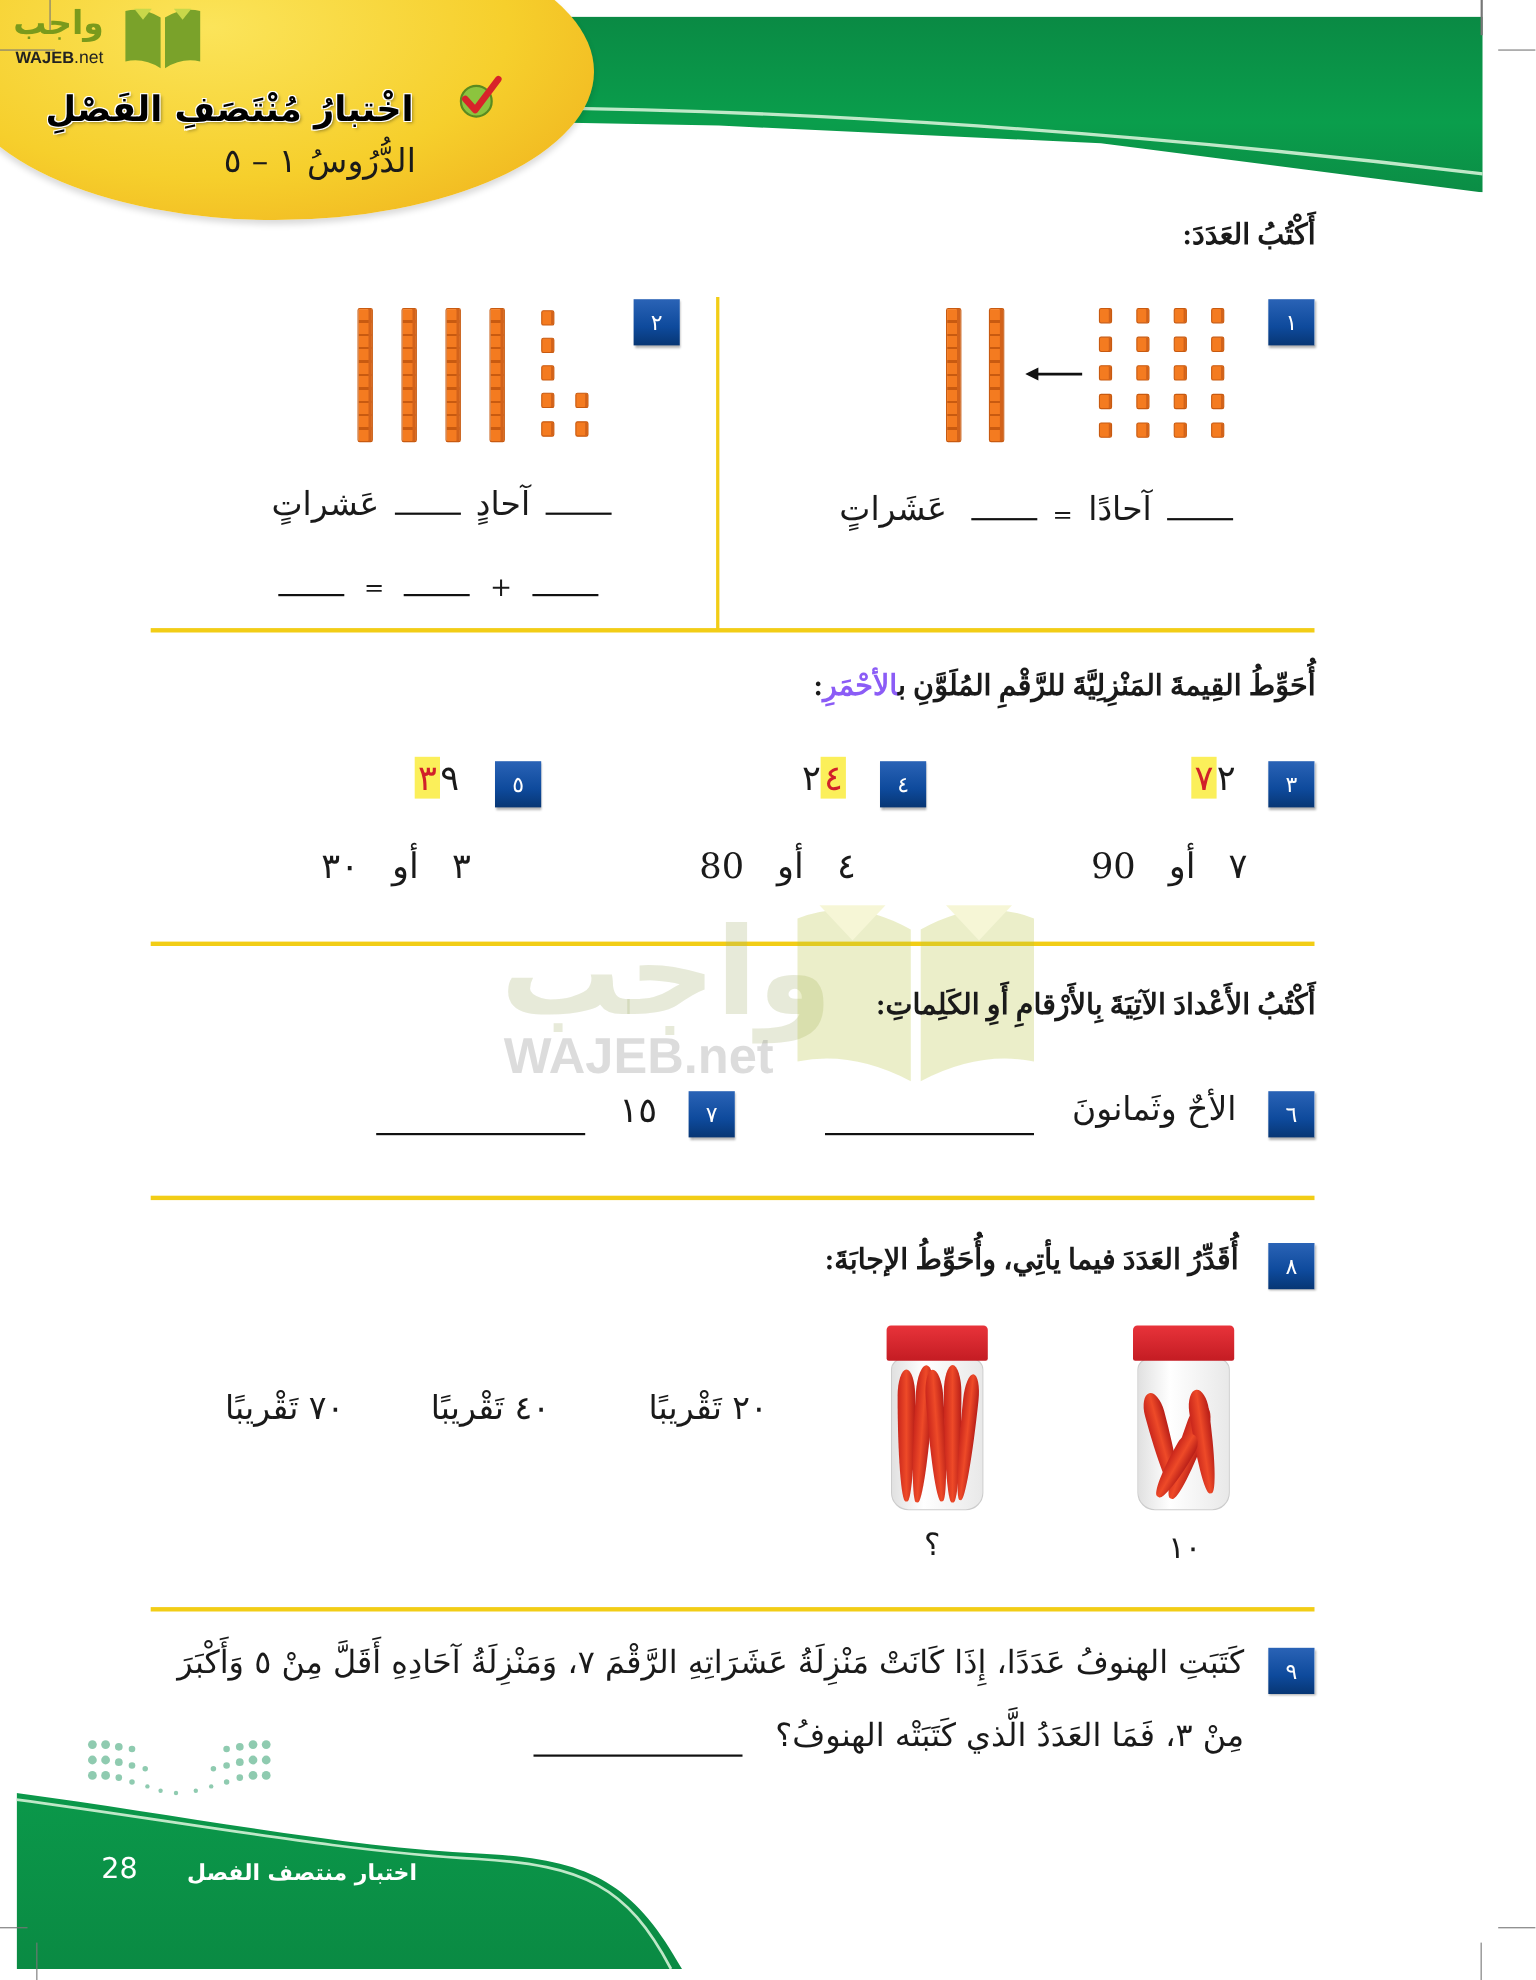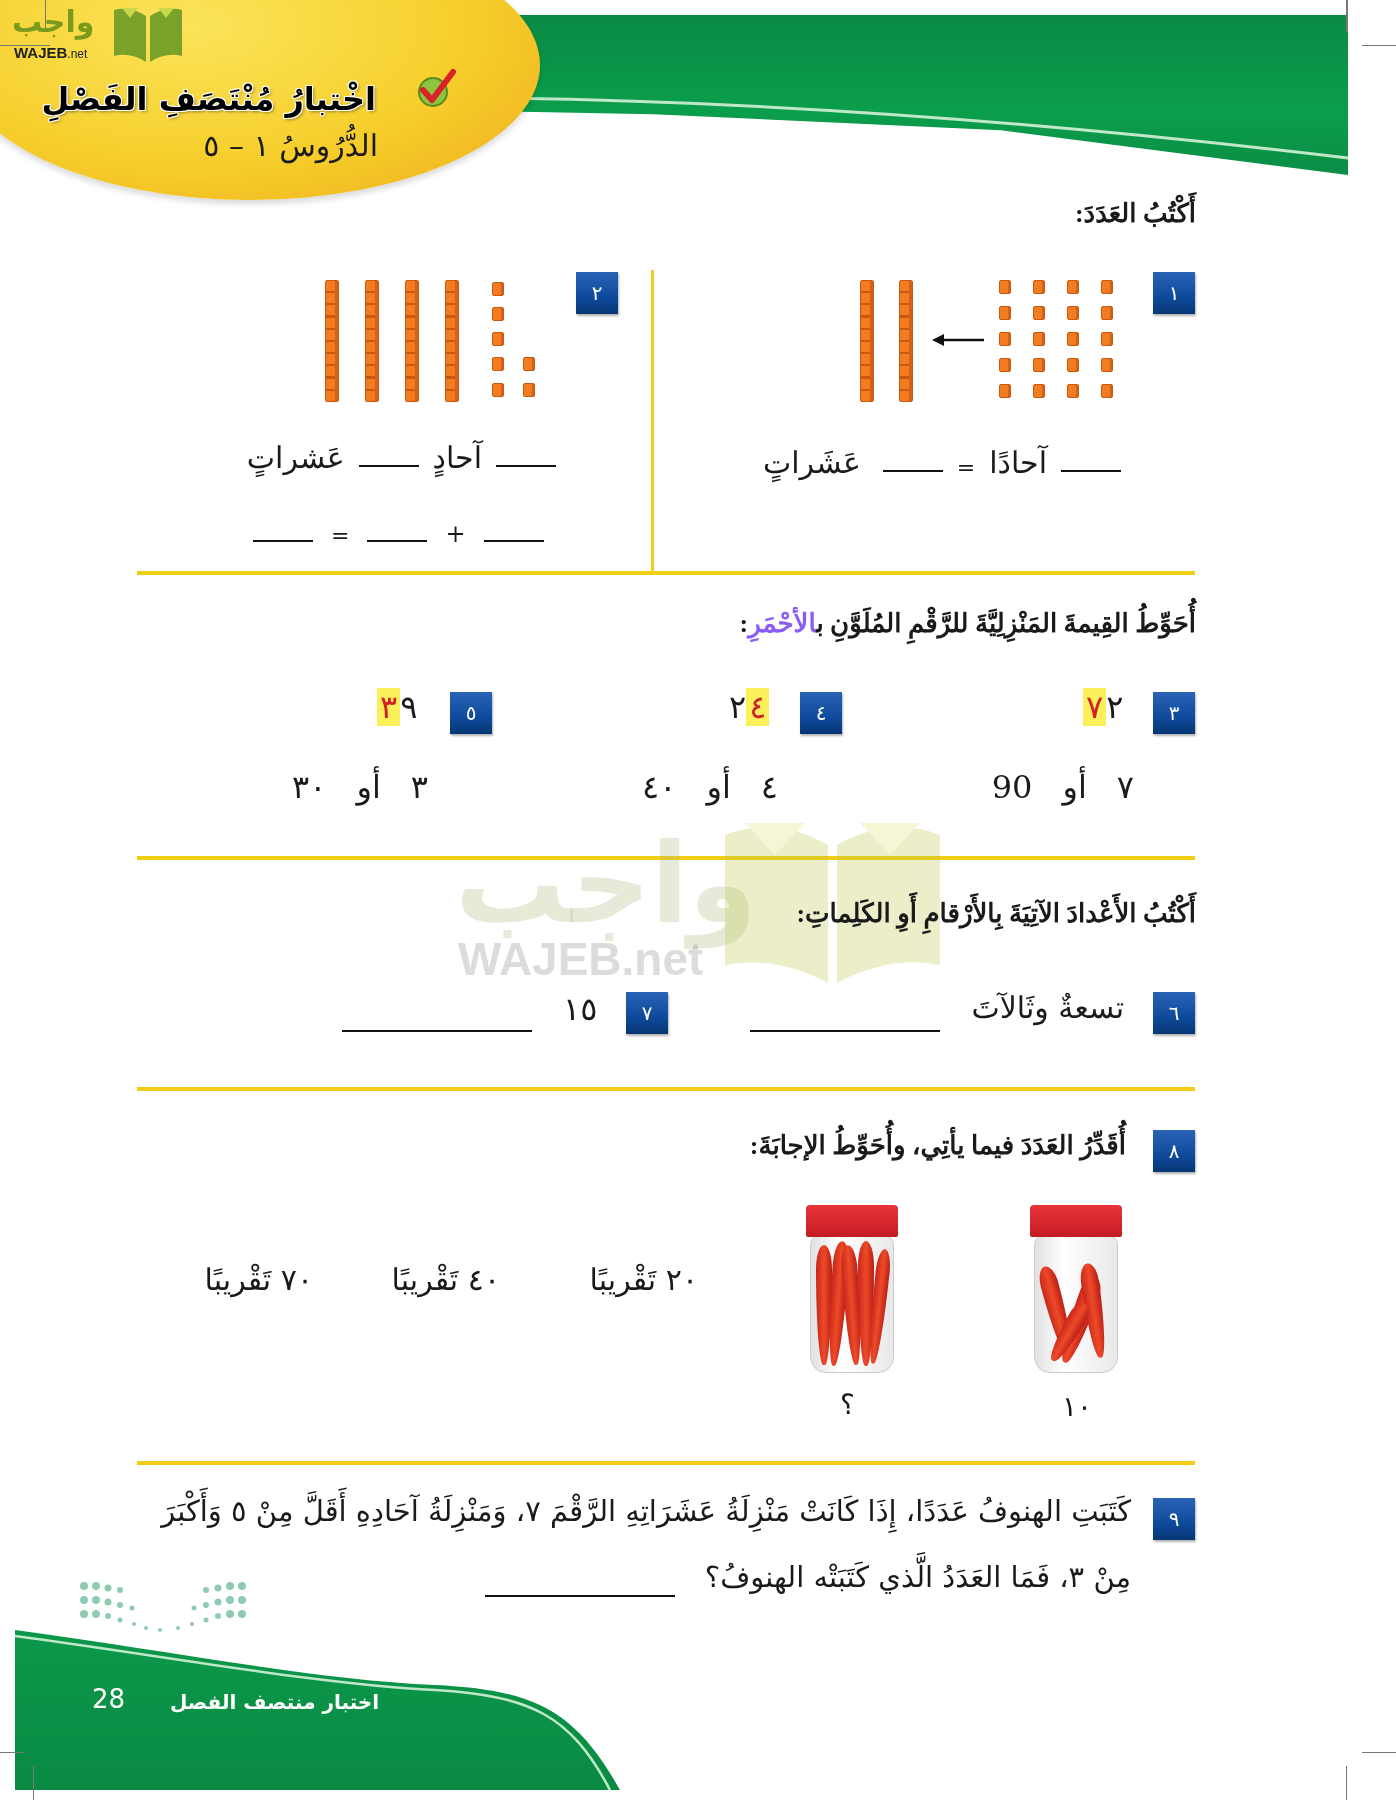--- a/index.html
+++ b/index.html
@@ -12,21 +12,21 @@
   .green-band { left: 480px; top: 15px; width: 868px; height: 160px;
     background: linear-gradient(180deg, #0a8a44 0%, #0a9e4c 60%, #0b8d45 100%);
     clip-path: polygon(0 0, 100% 0, 100% 100%, 60% 72%, 20% 62%, 0 60%); }
   .green-line { left: 480px; top: 90px; width: 868px; height: 90px; pointer-events:none; }
   .yellow-oval { left: -40px; top: -70px; width: 580px; height: 270px; border-radius: 50%;
     background: radial-gradient(ellipse at 40% 35%, #fbe45a 0%, #f6cf2c 55%, #eeaa1a 100%);
     box-shadow: 0 4px 6px rgba(0,0,0,0.15); }
   .crop-mark { background: #777; }
   .logo-ar { left: 12px; top: 4px; font-family: "DejaVu Sans", sans-serif; font-weight: bold; font-size: 30px; color: #7a9a1c; }
   .logo-en { left: 14px; top: 44px; font-family: "Liberation Sans", sans-serif; font-weight: bold; font-size: 15px; color: #222; }
-  .logo-en small { font-size: 12px; font-weight: normal; }
+  .logo-en small { font-size: 16px; font-weight: normal; }
   .book { left: 112px; top: 6px; width: 72px; height: 58px; }
 
   .hdr-title { right: 1020px; top: 80px; font-family: "DejaVu Sans", sans-serif; font-weight: bold; font-size: 32px;
     color: #000000; text-shadow: 1px 1px 0 #fff, -1px -1px 0 #fff, 1px -1px 0 #fff, -1px 1px 0 #fff, 2px 2px 3px rgba(0,0,0,0.35); white-space: nowrap; }
   .hdr-sub { right: 1018px; top: 128px; font-size: 30px; color: #1a1a1a; white-space: nowrap; }
   .check { left: 415px; top: 68px; width: 42px; height: 42px; }
 
   
   .sec-title { font-family: Liberation Serif, serif; font-weight: bold; font-size: 26px; white-space: nowrap; color: #1a1a1a; }
   .red { color: #8b5cf6; }
@@ -181,21 +181,21 @@
   <span class="num">٧</span>
   <span class="num">أو</span>
   <span class="num">90</span>
 </div>
 
 <div class="abs badge" style="left:800px;top:692px">٤</div>
 <div class="abs num" style="left:729px;top:688px"><span>٢</span><span class="hl">٤</span></div>
 <div class="abs rtl" style="right:618px;top:768px;display:flex;gap:30px">
   <span class="num">٤</span>
   <span class="num">أو</span>
-  <span class="num">٤٠</span>
+  <span class="num">80</span>
 </div>
 
 <div class="abs badge" style="left:450px;top:692px">٥</div>
 <div class="abs num" style="left:377px;top:688px"><span class="hl">٣</span><span>٩</span></div>
 <div class="abs rtl" style="right:968px;top:768px;display:flex;gap:30px">
   <span class="num">٣</span>
   <span class="num">أو</span>
   <span class="num">٣٠</span>
 </div>
 
@@ -206,21 +206,21 @@
 <svg class="abs wm-book" viewBox="0 0 225 170">
   <path d="M5 20 Q55 0 108 30 L108 168 Q55 140 5 150 Z" fill="#b8c440"></path>
   <path d="M220 20 Q170 0 117 30 L117 168 Q170 140 220 150 Z" fill="#b8c440"></path>
   <path d="M25 8 L55 40 L85 8" fill="#e0e070"></path>
   <path d="M140 8 L170 40 L200 8" fill="#e0e070"></path>
 </svg>
 
 <div class="abs sec-title rtl" style="right:200px;top:898px">أَكْتُبُ الأَعْدادَ الآتِيَةَ بِالأَرْقامِ أَوِ الكَلِماتِ:</div>
 
 <div class="abs badge" style="left:1153px;top:992px">٦</div>
-<div class="abs txt rtl" style="right:272px;top:990px">تسعةٌ وثَالآتَ</div>
+<div class="abs txt rtl" style="right:272px;top:990px">الأحٌ وثَمانونَ</div>
 <div class="abs blank" style="left:750px;top:1030px;width:190px"></div>
 
 <div class="abs badge" style="left:626px;top:992px">٧</div>
 <div class="abs num" style="left:563px;top:990px">١٥</div>
 <div class="abs blank" style="left:342px;top:1030px;width:190px"></div>
 
 <div class="abs yline" style="left:137px;top:1087px;width:1058px"></div>
 
 <div class="abs badge" style="left:1153px;top:1130px">٨</div>
 <div class="abs sec-title rtl" style="right:270px;top:1130px">أُقَدِّرُ العَدَدَ فيما يأتِي، وأُحَوِّطُ الإجابَةَ:</div>

